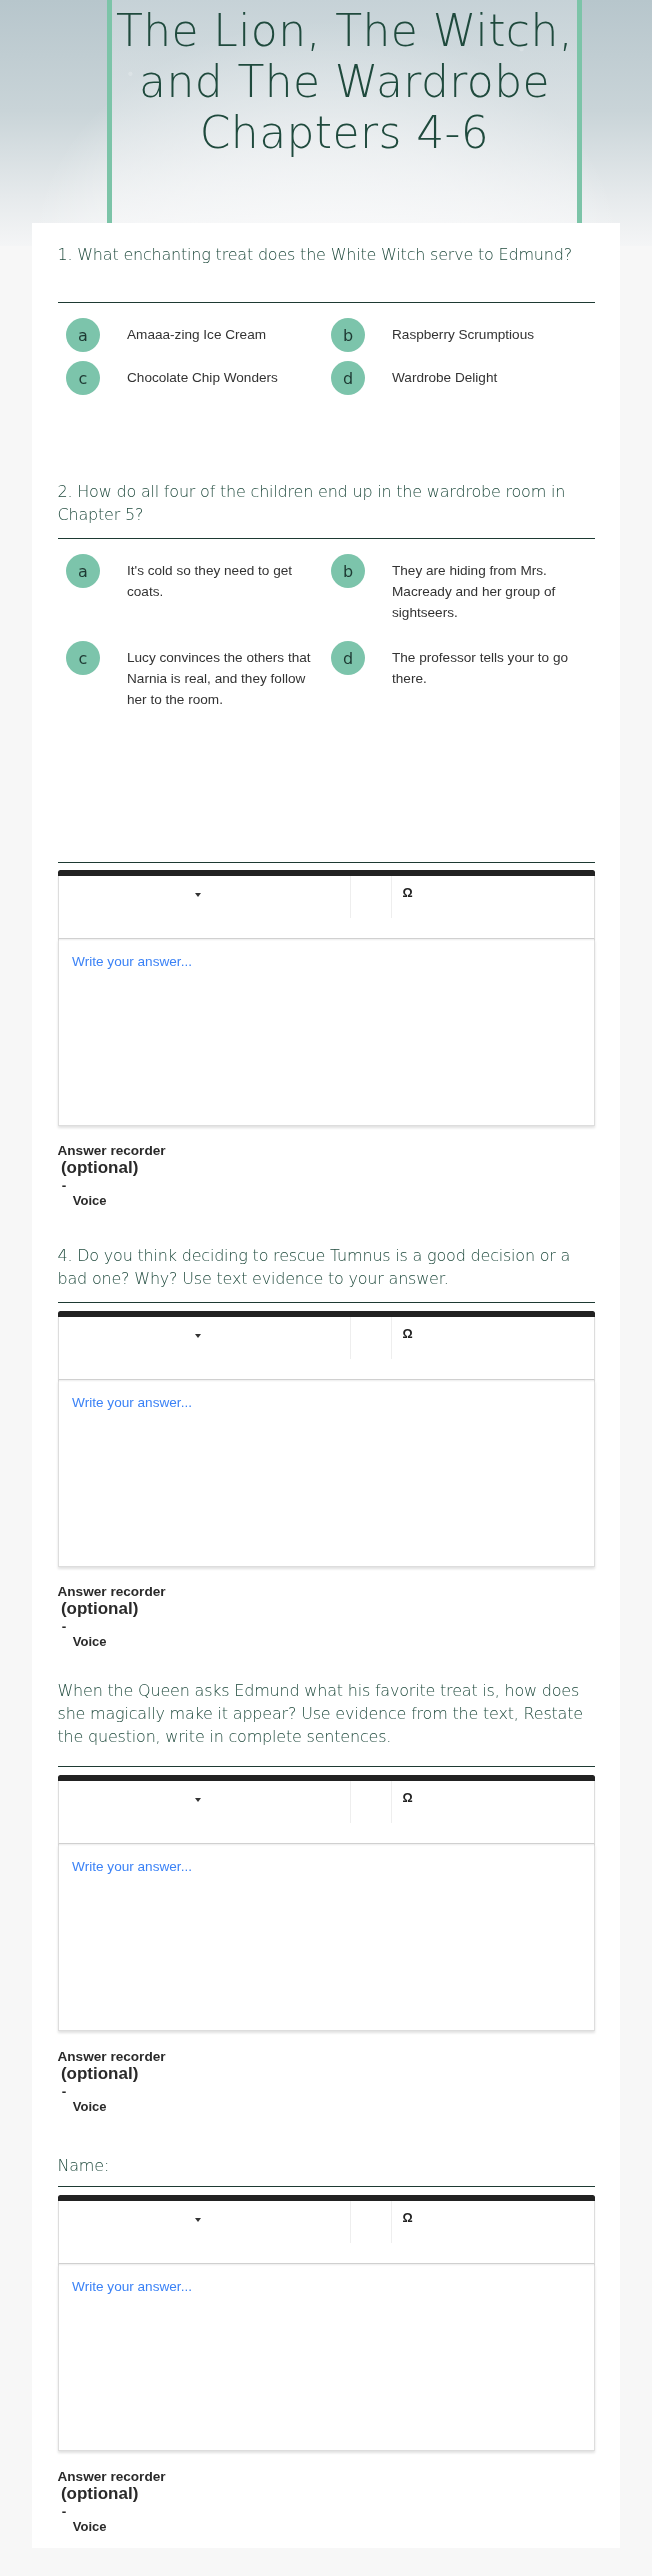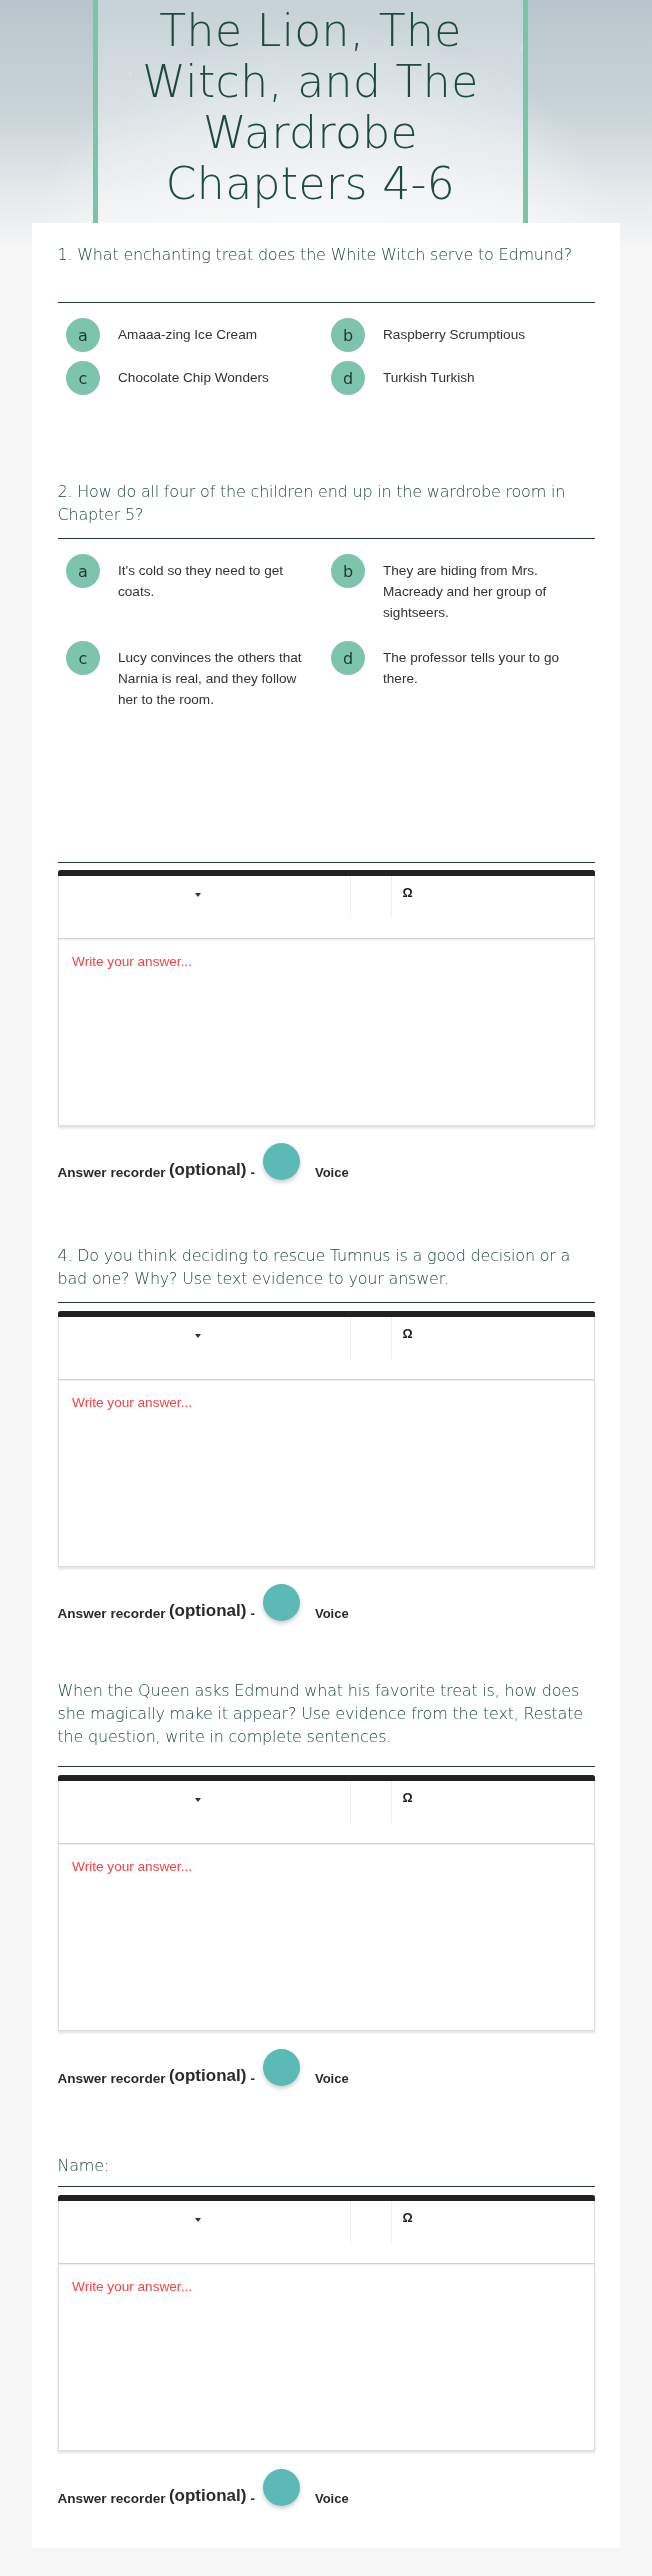--- a/index.html
+++ b/index.html
@@ -8,21 +8,21 @@
 
   .header {
     position: absolute; left: 0; top: 0; width: 652px; height: 246px;
     background:
       radial-gradient(circle at 20% 30%, rgba(255,255,255,0.35) 0 1.7px, transparent 2.5px),
       radial-gradient(circle at 80% 20%, rgba(255,255,255,0.35) 0 1.7px, transparent 2.5px),
       radial-gradient(ellipse at 50% 110%, #ffffff 0%, rgba(255,255,255,0.6) 35%, rgba(255,255,255,0) 65%),
       linear-gradient(180deg, #b7c6cc 0%, #c9d4d8 45%, #e6eaec 80%, #f4f5f6 100%);
   }
   .header-frame {
-    position: absolute; left: 93px; top: 0; width: 435px; height: 223px;
+    position: absolute; left: 107px; top: 0; width: 475px; height: 223px;
     border-left: 5.1px solid #7cc4a8; border-right: 5.1px solid #7cc4a8;
     background: linear-gradient(180deg, rgba(210,220,224,0.55) 0%, rgba(235,238,240,0.6) 70%, rgba(245,246,247,0.7) 100%);
     overflow: hidden;
   }
   .header-title {
     position: absolute; left: 0; right: 0; top: 0;
     text-align: center; color: #1f4a3d;
     font-family: "DejaVu Sans", sans-serif; font-weight: 300;
     font-size: 44px; line-height: 51px; letter-spacing: 0.4px;
     padding-top: 5.1px;
@@ -39,41 +39,41 @@
     color: #1f4a3d; font-weight: 300; letter-spacing: -0.2px;
   }
   .q-rule { position: absolute; left: 25.5px; width: 537px; height: 0.8px; background: #1e3a33; }
 
   .opt { position: absolute; display: flex; align-items: flex-start; }
   .opt-circle {
     width: 34px; height: 34px; border-radius: 50%; background: #7cc4ab;
     display: flex; align-items: center; justify-content: center;
     font-family: "DejaVu Sans", sans-serif; font-size: 16px; color: #1e3a33; flex: 0 0 34px;
   }
-  .opt-text { margin-left: 18px; font-size: 13.6px; line-height: 21px; color: #333; width: 195px; padding-top: 6px; }
+  .opt-text { margin-left: 27px; font-size: 13.6px; line-height: 21px; color: #333; width: 195px; padding-top: 6px; }
 
   .editor { position: absolute; left: 25.5px; width: 537px; background: #fff; }
   .editor-bar { height: 6px; background: #222; border-radius: 2.5px 2.5px 0 0; }
   .editor-toolbar {
     height: 63px; border-left: 0.8px solid #ddd; border-right: 0.8px solid #ddd;
     border-bottom: 0.8px solid #d0d0d0; box-shadow: 0 0.8px 1.7px rgba(0,0,0,0.08);
     position: relative;
   }
   .tb-dropdown { position: absolute; left: 0; top: 0; width: 292px; height: 42px; border-right: 0.8px solid #eee; }
   .tb-caret { position: absolute; left: 136px; top: 17px; width: 0; height: 0;
     border-left: 3.4px solid transparent; border-right: 3.4px solid transparent; border-top: 4.2px solid #333; }
   .tb-blank { position: absolute; left: 292px; top: 0; width: 41px; height: 42px; border-right: 0.8px solid #eee; }
   .tb-omega { position: absolute; left: 344px; top: 10.2px; font-size: 12.7px; font-weight: bold; color: #222; }
   .editor-area {
     height: 187px; border: 0.8px solid #ddd; border-top: none;
     box-shadow: 0 1.7px 2.5px rgba(0,0,0,0.12); padding: 15.3px 13.6px;
-    font-size: 13.6px; color: #ef4444;
-  }
-
-  .recorder { position: absolute; left: 25.5px; display: flex; align-items: flex-end; height: 37px; }
+    font-size: 13.6px; color: #3b82f6;
+  }
+
+  .recorder { position: absolute; left: 25.5px; display: flex; align-items: flex-start; height: 37px; flex-direction: column; }
   .rec-label { font-size: 13.6px; font-weight: bold; color: #2a2a2a; }
   .rec-opt { font-size: 17px; font-weight: bold; color: #2a2a2a; margin-left: 3.4px; }
   .rec-dash { font-size: 13.6px; font-weight: bold; margin-left: 4.2px; color: #2a2a2a; }
   .rec-btn { width: 37px; height: 37px; border-radius: 50%; background: #5bbab6; margin-left: 7.6px;
     box-shadow: 0 2.5px 4.2px rgba(0,0,0,0.2); }
   .rec-voice { font-size: 13px; font-weight: bold; color: #2a2a2a; margin-left: 15.3px; }
 </style>
 </head>
 <body>
 
@@ -94,21 +94,21 @@
   <div class="opt" style="left:299px; top:95px;">
     <div class="opt-circle">b</div>
     <div class="opt-text">Raspberry Scrumptious</div>
   </div>
   <div class="opt" style="left:34px; top:138px;">
     <div class="opt-circle">c</div>
     <div class="opt-text">Chocolate Chip Wonders</div>
   </div>
   <div class="opt" style="left:299px; top:138px;">
     <div class="opt-circle">d</div>
-    <div class="opt-text">Turkish Turkish</div>
+    <div class="opt-text">Wardrobe Delight</div>
   </div>
 
   <div class="q-title" style="top:257px;">2. How do all four of the children end  up in the wardrobe room in Chapter 5?</div>
   <div class="q-rule" style="top:315px;"></div>
   <div class="opt" style="left:34px; top:331px;">
     <div class="opt-circle">a</div>
     <div class="opt-text">It's cold so they need to get coats.</div>
   </div>
   <div class="opt" style="left:299px; top:331px;">
     <div class="opt-circle">b</div>

